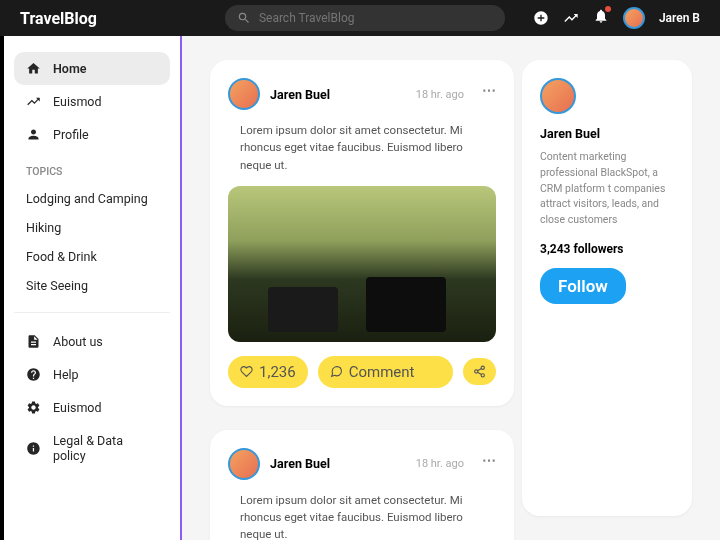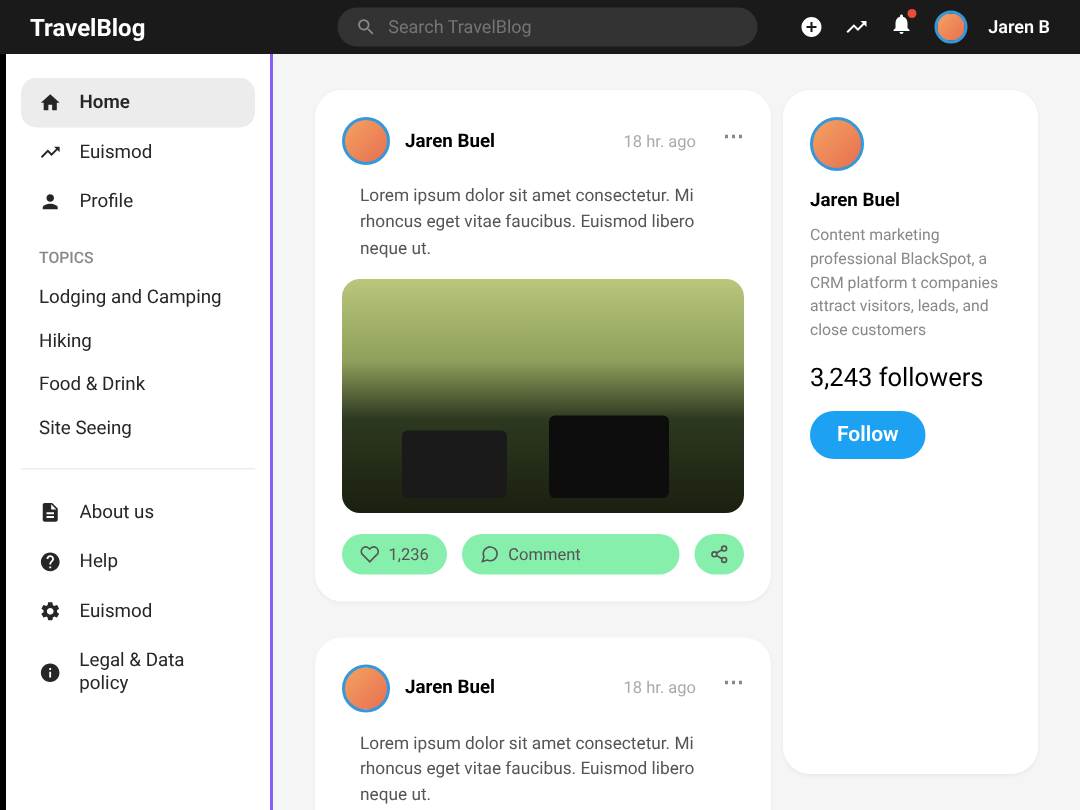--- a/index.html
+++ b/index.html
@@ -30,30 +30,30 @@
 .post-head{display:flex;align-items:center;gap:10px;margin-bottom:12px}
 .avatar-md{width:32px;height:32px;border-radius:50%;background:linear-gradient(135deg,#f4a261,#e76f51);border:2px solid #3498db;flex-shrink:0}
 .post-author{font-size:12.5px;font-weight:700;flex:1}
 .post-time{font-size:11px;color:#aaa}
 .post-menu{color:#888;font-weight:700;cursor:pointer;font-size:14px;margin-left:8px;margin-top:-8px}
 .post-body{font-size:11.5px;color:#555;line-height:1.5;padding:0 12px 12px}
 .post-img{width:100%;height:156px;border-radius:12px;background:linear-gradient(180deg,#b8c77a 0%,#8fa05c 35%,#2d3820 60%,#1a2010 100%);position:relative;overflow:hidden}
 .post-img::before{content:'';position:absolute;bottom:10px;left:40px;width:70px;height:45px;background:#1a1a1a;border-radius:4px}
 .post-img::after{content:'';position:absolute;bottom:10px;right:50px;width:80px;height:55px;background:#0d0d0d;border-radius:4px}
 .post-actions{display:flex;gap:10px;margin-top:14px;align-items:center}
-.pill{background:#86efac;border-radius:16px;padding:7px 12px;display:flex;align-items:flex-start;gap:6px;font-size:11px;color:#555}
+.pill{background:#fde047;border-radius:16px;padding:7px 12px;display:flex;align-items:center;gap:6px;font-size:15px;color:#555}
 .pill svg{width:13px;height:13px;fill:none;stroke:#555;stroke-width:2}
 .pill.comment{flex:1}
 .pill.share{padding:7px 10px}
 .profile-card{width:170px;flex-shrink:0}
 .profile-card .avatar-md{width:36px;height:36px;margin-bottom:12px}
 .profile-name{font-size:12.5px;font-weight:700;margin-bottom:8px}
 .profile-bio{font-size:10.5px;color:#888;line-height:1.5;margin-bottom:14px}
-.profile-followers{font-size:17px;font-weight:400;margin-bottom:12px}
-.follow-btn{background:#1da1f2;color:#fff;border:none;border-radius:16px;padding:8px 18px;font-size:14px;font-weight:600;cursor:pointer}
+.profile-followers{font-size:12px;font-weight:700;margin-bottom:12px}
+.follow-btn{background:#1da1f2;color:#fff;border:none;border-radius:16px;padding:8px 18px;font-size:17px;font-weight:600;cursor:pointer}
 </style>
 </head>
 <body>
 
 <div class="header">
   <div class="logo">TravelBlog</div>
   <div class="search">
     <svg viewBox="0 0 24 24">
         <path d="M15.5 14h-.79l-.28-.27A6.471 6.471 0 0016 9.5 6.5 6.5 0 109.5 16c1.61 0 3.09-.59 4.23-1.57l.27.28v.79l5 4.99L20.49 19l-4.99-5zm-6 0C7.01 14 5 11.99 5 9.5S7.01 5 9.5 5 14 7.01 14 9.5 11.99 14 9.5 14z"></path>
       </svg>

